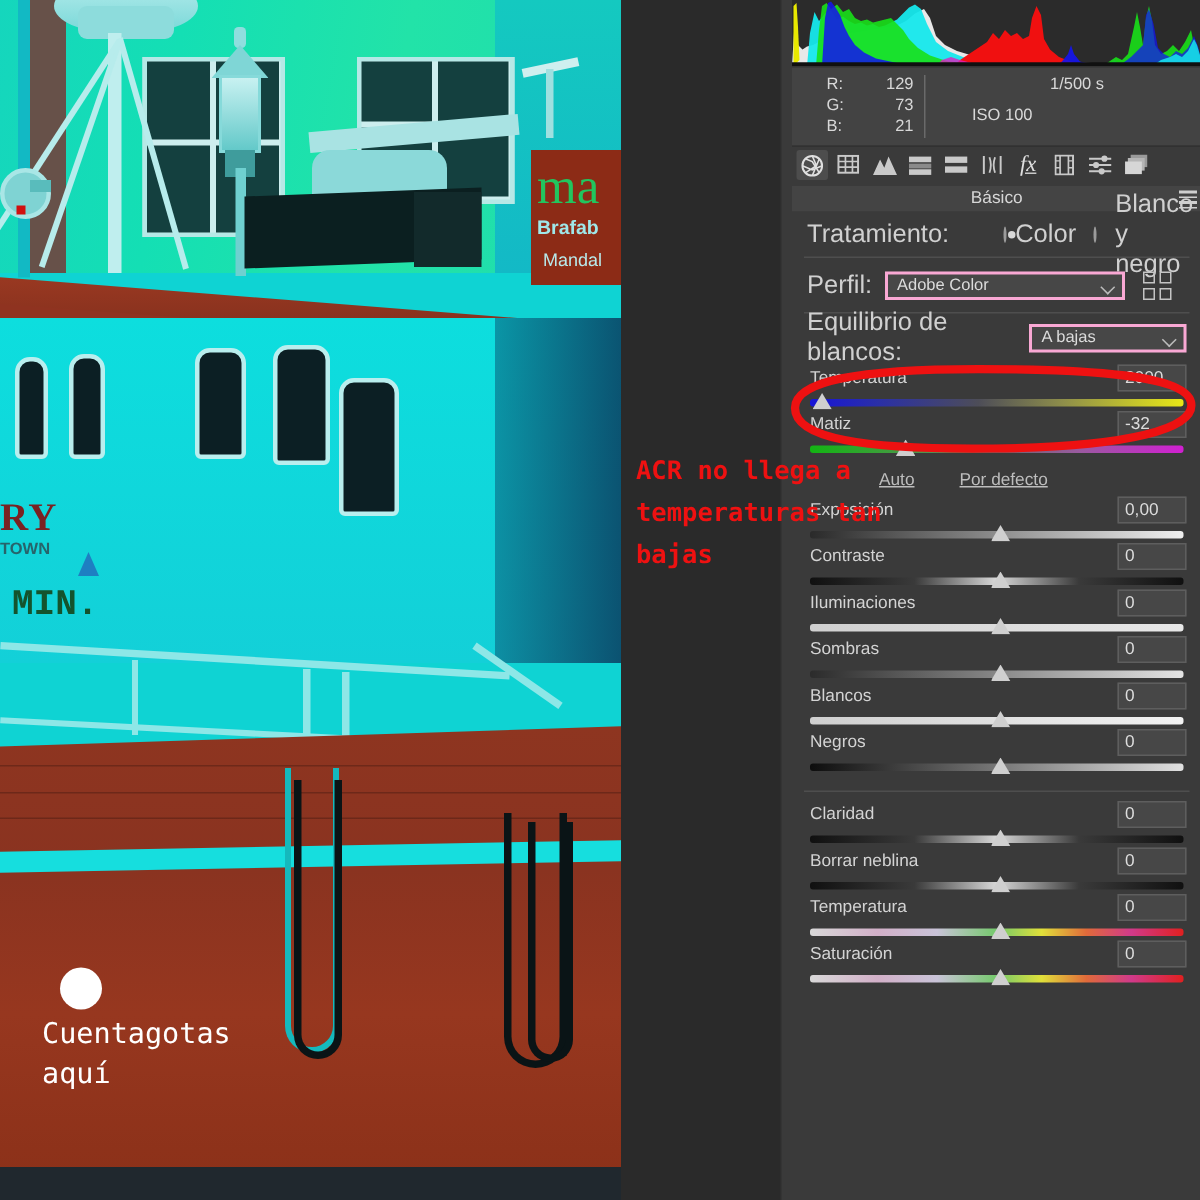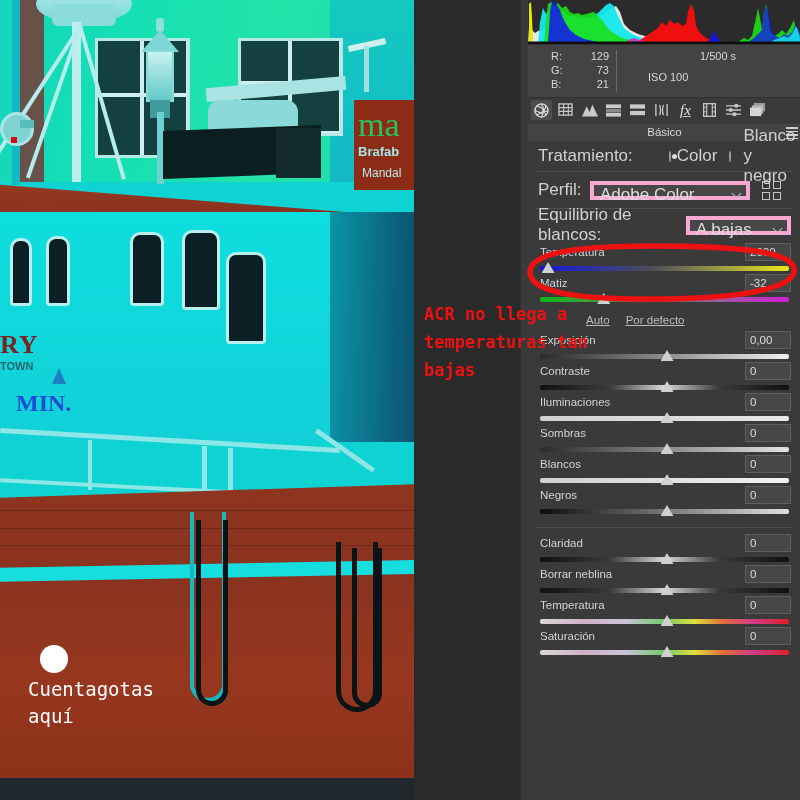--- a/index.html
+++ b/index.html
@@ -62,22 +62,22 @@
   
   .hull-top { left:0; top:212px; width:414px; height:230px;
      background:linear-gradient(180deg,#0ddede,#13d0d8); }
   .hull-top-shadow { left:330px; top:212px; width:84px; height:230px;
      background:linear-gradient(90deg,rgba(8,90,120,.55),rgba(10,60,95,.85)); }
   .porth { background:#0c1f24; border:3px solid #b9eeee; border-radius:10px 10px 4px 4px; }
 
   .sideletter { left:0px; top:330px; font-size:26px; font-weight:bold; color:#7a2222;
      font-family:"Liberation Serif",serif; letter-spacing:1px; }
   .sideletter2 { left:0px; top:360px; font-size:11px; font-weight:bold; color:#27646b; }
-  .sideletter3 { left:16px; top:390px; font-size:24px; font-weight:bold; color:#1d4ed8;
-     font-family:Liberation Serif, serif; }
+  .sideletter3 { left:8px; top:390px; font-size:24px; font-weight:bold; color:#14532d;
+     font-family:Liberation Mono, monospace; }
   .tri { left:52px; top:368px; width:0;height:0;border-left:7px solid transparent;
      border-right:7px solid transparent;border-bottom:16px solid #1e7fc2;}
 
   
   .rail { background:#8de7e7; }
   
   .hull-red { left:-10px; top:484px; width:430px; height:320px;
      background:linear-gradient(180deg,#8e3520 0%,#8a3320 30%,#97371f 60%,#8a3018 100%);
      clip-path:polygon(0 14px,100% 0,100% 100%,0 100%); }
   .stripe-cyan { left:-10px; top:560px; width:430px; height:22px; background:#16dede;
@@ -126,22 +126,22 @@
      padding:0 10px; }
   .divider { height:1px; background:#4e4e4e; margin:0 -2px; }
 
   .row { position:relative; display:flex; align-items:center; }
   .lbl { color:#d0d0d0; font-size:17px; }
   .radio { width:11px; height:11px; border-radius:50%; border:1px solid #9b9b9b;
      background:#4a4a4a; display:inline-block; position:relative; }
   .radio.on::after { content:""; position:absolute; left:2.5px; top:2.5px; width:5px;height:5px;
      border-radius:50%; background:#d8d8d8; }
 
-  .select { background:#474747; border:4px solid #f9a8d4; height:19px; color:#dcdcdc;
-     font-size:17px; display:flex; padding:0 6px; position:relative; }
+  .select { background:#474747; border:2px solid #f9a8d4; height:19px; color:#dcdcdc;
+     font-size:11px; display:flex; align-items:center; padding:0 6px; position:relative; }
   .chev { position:absolute; right:6px; top:5px; width:7px; height:7px;
      border-right:1.4px solid #bbb; border-bottom:1.4px solid #bbb; transform:rotate(45deg); }
   .gridicon { display:grid; grid-template-columns:8px 8px; grid-gap:3px; }
   .gridicon span { width:8px; height:8px; border:1.3px solid #c4c4c4; display:block; }
 
   
   .srow { position:relative; height:31px; }
   .sname { position:absolute; left:2px; top:1px; font-size:11.5px; color:#d3d3d3; }
   .sval { position:absolute; right:0; top:-2px; width:46px; height:18px; background:#474747;
      border:1px solid #5e5e5e; color:#dcdcdc; font-size:11.5px; line-height:16px; padding-left:4px; }
@@ -419,21 +419,21 @@
           <div class="srow">
             <div class="sname">Matiz</div>
             <div class="sval">-32</div>
             <div class="track tr-tint"></div>
             <div class="knob" style="left: calc(25% + 2px);"></div>
           </div>
         </div>
 
       <div class="row" style="height:26px;">
         <span class="link" style="margin-left:48px;">Auto</span>
-        <span class="link" style="margin-left:16px;">Por defecto</span>
+        <span class="link" style="margin-left:30px;">Por defecto</span>
       </div>
 
       <div id="tone-sliders">
           <div class="srow">
             <div class="sname">Exposición</div>
             <div class="sval">0,00</div>
             <div class="track tr-grey"></div>
             <div class="knob" style="left: calc(50% + 2px);"></div>
           </div>
           <div class="srow">

